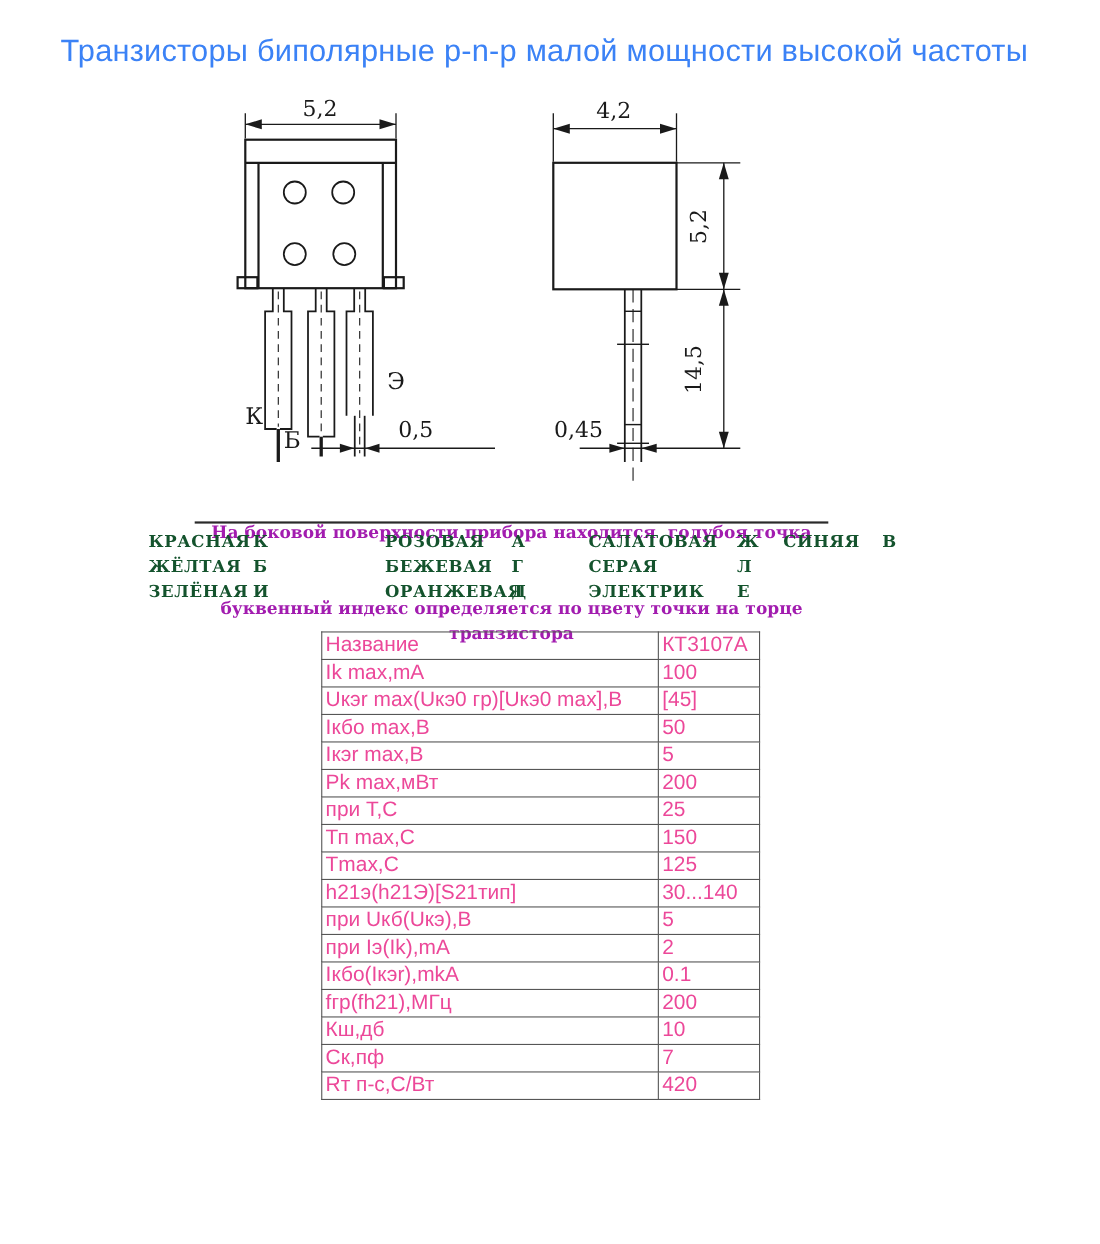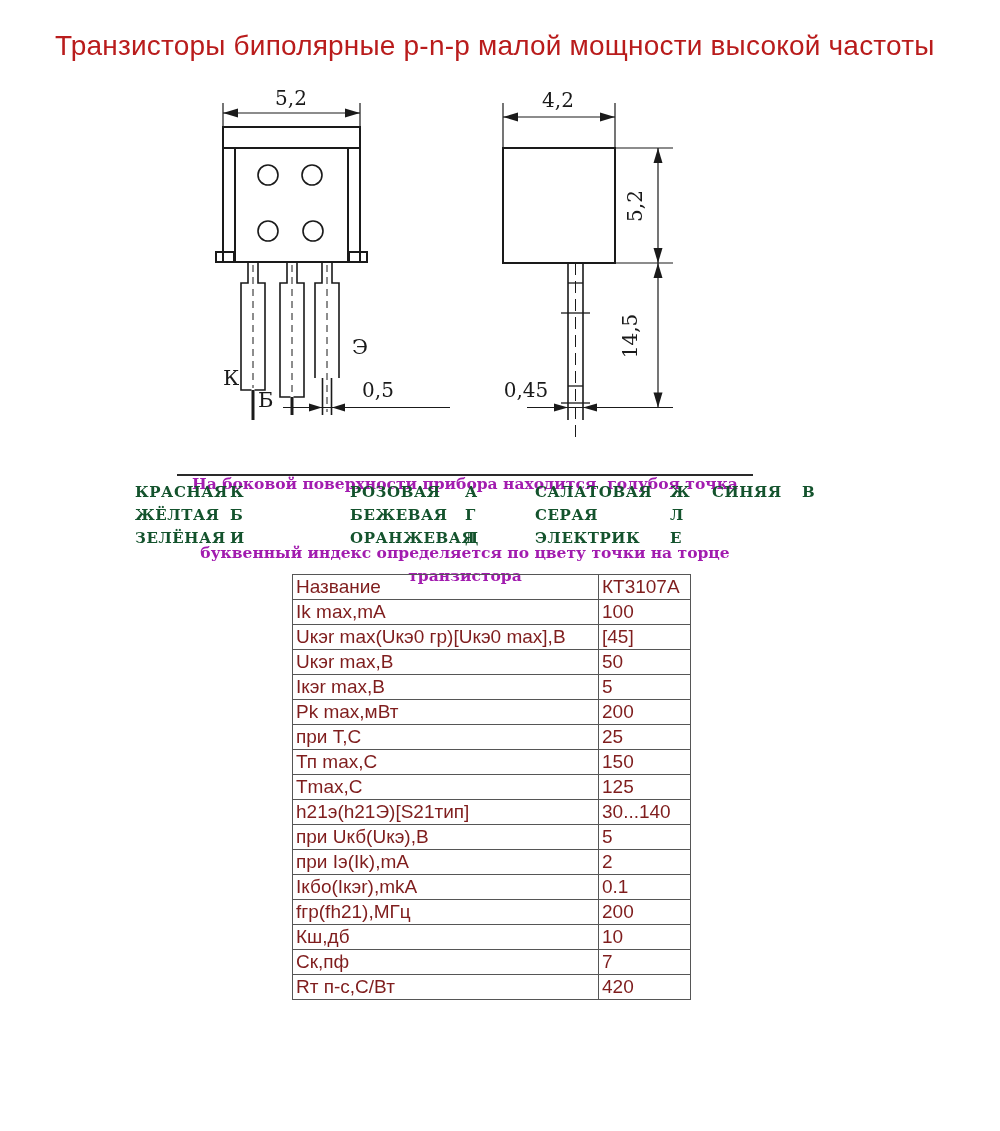--- a/index.html
+++ b/index.html
@@ -2,21 +2,21 @@
 <html><head>
 <meta charset="utf-8">
 <style>
   html,body{margin:0;padding:0;}
   body{
     width:1000px;height:1131px;position:relative;background:#ffffff;
     font-family:"Liberation Sans",sans-serif;color:#111;overflow:hidden;
   }
   .title{
     position:absolute;left:55px;top:30px;width:900px;
-    font-size:28px;font-weight:400;color:#b91c1c;letter-spacing:0.2px;
+    font-size:28px;font-weight:400;color:#3b82f6;letter-spacing:0.2px;
     white-space:nowrap;
   }
   svg.drawings{position:absolute;left:0;top:0;}
   svg.drawings text{
     font-family:"DejaVu Serif","Liberation Serif",serif;
     fill:#1a1a1a;font-size:20px;
   }
   svg.drawings text.leadlbl{font-size:21px;}
   .note{
     position:absolute;left:177px;top:426px;width:576px;
@@ -32,21 +32,21 @@
     display:grid;
     grid-template-columns:95px 120px 115px 70px 135px 42px 90px 45px;
     grid-auto-rows:22.8px;
     font-family:"DejaVu Serif","Liberation Serif",serif;
     font-weight:bold;font-size:15px;letter-spacing:0.6px;color:#14532d;
     align-items:center;white-space:nowrap;
   }
   table.params{
     position:absolute;left:292px;top:574px;width:398px;
     border-collapse:collapse;table-layout:fixed;
-    font-size:19px;color:#7f1d1d;
+    font-size:19px;color:#ec4899;
   }
   table.params td{
     border:1px solid #565656;height:24.6px;line-height:24px;
     padding:0 1px 0 3px;box-sizing:border-box;overflow:hidden;
     white-space:nowrap;
   }
   table.params td.lbl{width:306px;}
   table.params td.val{width:92px;}
 </style>
 </head>
@@ -206,21 +206,21 @@
     </tr>
     <tr>
       <td class="lbl">Ik max,mA</td>
       <td class="val">100</td>
     </tr>
     <tr>
       <td class="lbl">Uкэr max(Uкэ0 гр)[Uкэ0 max],В</td>
       <td class="val">[45]</td>
     </tr>
     <tr>
-      <td class="lbl">Uкэr max,В</td>
+      <td class="lbl">Iкбо max,В</td>
       <td class="val">50</td>
     </tr>
     <tr>
       <td class="lbl">Iкэr max,В</td>
       <td class="val">5</td>
     </tr>
     <tr>
       <td class="lbl">Pk max,мВт</td>
       <td class="val">200</td>
     </tr>

